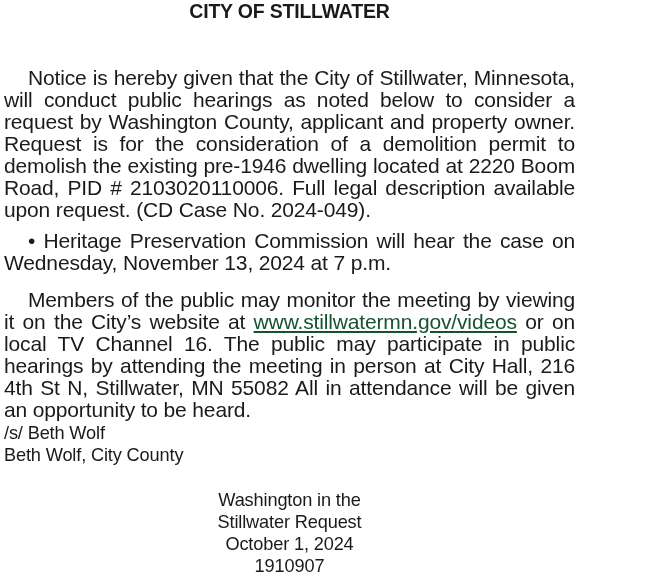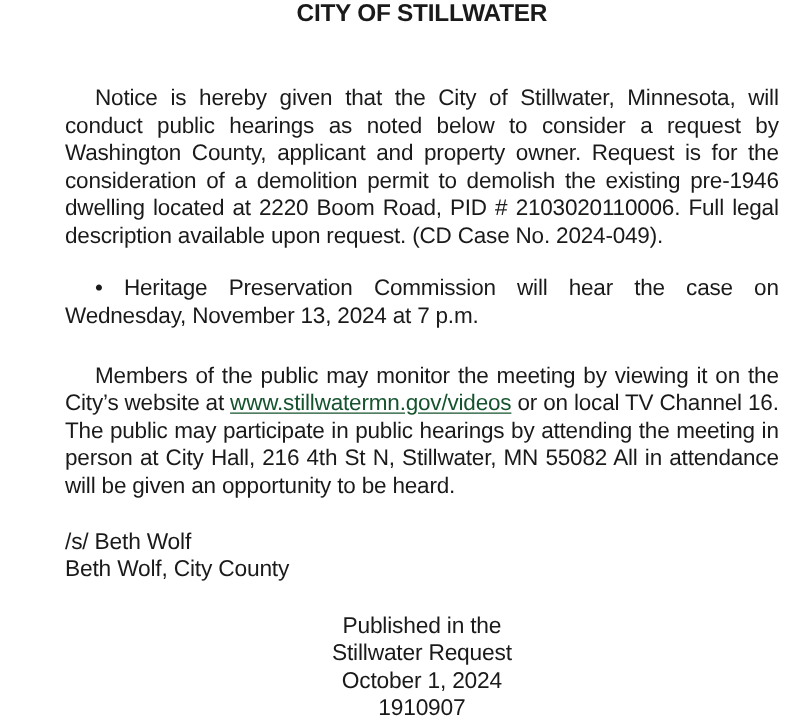--- a/index.html
+++ b/index.html
@@ -13,44 +13,43 @@
       overflow: hidden;
       color: #1a1a1a;
       font-family: "Liberation Sans", sans-serif;
     }
     .page {
       position: relative;
       width: 579px;
       height: 578px;
       box-sizing: border-box;
       padding: 0 4px 0 4px;
-      margin-left: 48px;
     }
     .title {
       text-align: center;
       font-weight: bold;
       font-size: 19.5px;
       line-height: 22px;
       letter-spacing: -0.2px;
       margin: 0;
       padding-top: 0px;
     }
     .para {
-      font-size: 18px;
+      font-size: 21px;
       line-height: 22px;
       text-align: justify;
       text-align-last: left;
       margin: 0;
       letter-spacing: -0.15px;
     }
     .indent {
       text-indent: 24px;
     }
     .p1 { position: absolute; left: 4px; right: 4px; top: 67px; }
-    .p2 { position: absolute; left: 4px; right: 4px; top: 219px; }
+    .p2 { position: absolute; left: 4px; right: 4px; top: 230px; }
     .p3 { position: absolute; left: 4px; right: 4px; top: 289px; }
     .sig { position: absolute; left: 4px; right: 16px; top: 422px; }
     .pub { position: absolute; left: 0; right: 0; top: 489px; text-align: center; }
     .head { position: absolute; left: 0; right: 0; top: 0px; }
     .line {
       display: block;
       font-size: 18.2px;
       line-height: 22px;
       letter-spacing: -0.15px;
     }
@@ -74,19 +73,19 @@
   <p class="para indent p2">• Heritage Preservation Commission will hear the case on Wednesday, November 13, 2024 at 7 p.m.</p>
 
   <p class="para indent p3"><span>Members of the public may monitor the meeting by viewing it on the City’s website at </span><a class="link" href="www.stillwatermn.gov/videos">www.stillwatermn.gov/videos</a><span> or on local TV Channel 16. The public may participate in public hearings by attending the meeting in person at City Hall, 216 4th St N, Stillwater, MN 55082 All in attendance will be given an opportunity to be heard.</span></p>
 
   <div class="sig">
     <span class="line">/s/ Beth Wolf</span>
     <span class="line">Beth Wolf, City County</span>
   </div>
 
   <div class="pub">
-    <span class="line">Published in the</span>
+    <span class="line">Washington in the</span>
     <span class="line">Stillwater Request</span>
     <span class="line">October 1, 2024</span>
     <span class="line">1910907</span>
   </div>
 
 </div>
 
 </body></html>

